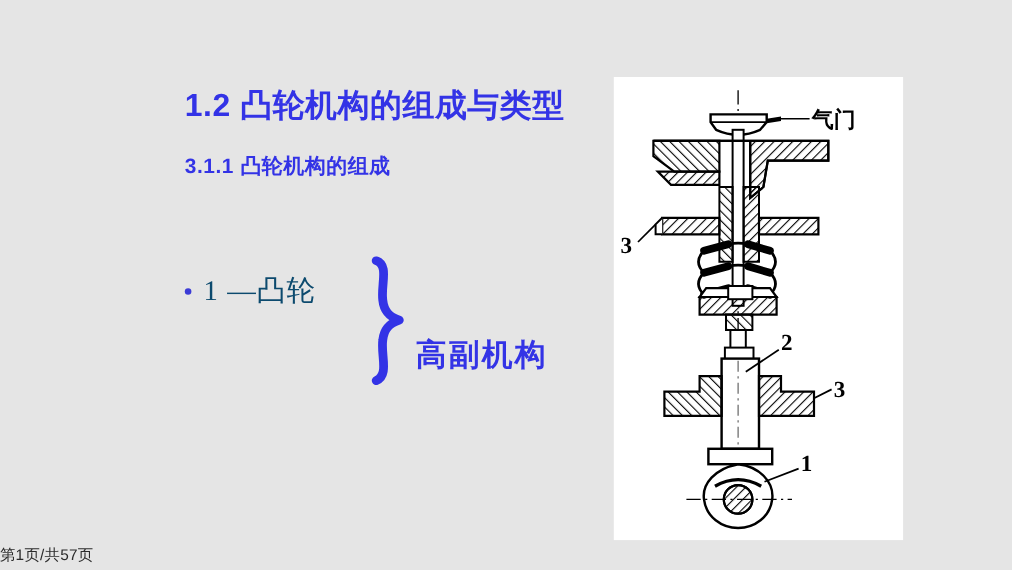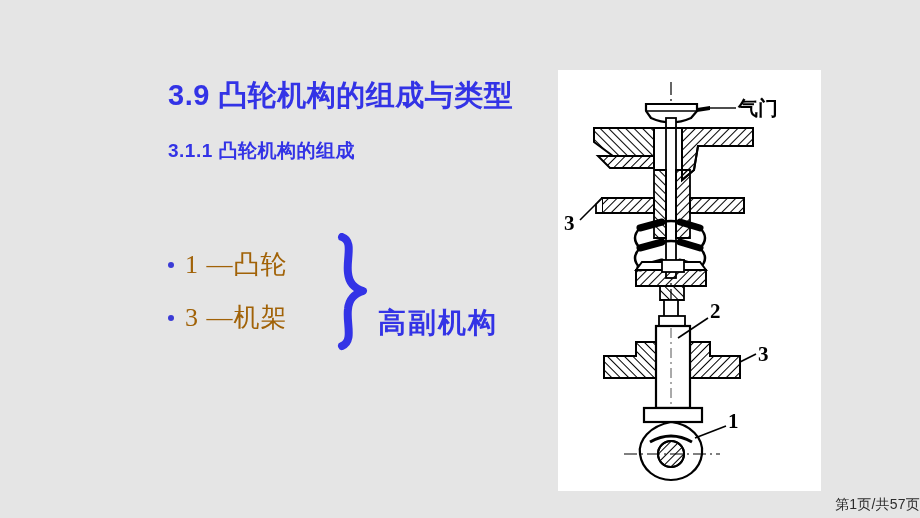--- a/index.html
+++ b/index.html
@@ -46,21 +46,21 @@
   #bullet-list {
     position: absolute;
     left: 168px;
     top: 238px;
     width: 200px;
   }
   .bullet-row {
     display: flex;
     align-items: center;
     height: 53px;
-    color: #a16207;
+    color: #0c4a6e;
     font-family: "Liberation Serif", serif;
     font-size: 26px;
     white-space: nowrap;
   }
   .bullet-dot {
     width: 6px;
     height: 6px;
     border-radius: 50%;
     background: #3b3bd6;
     margin-right: 11px;
@@ -109,51 +109,47 @@
 
   
   #footer {
     position: absolute;
     left: 0;
     bottom: 0;
     width: 920px;
     height: 27px;
     display: flex;
     align-items: center;
-    justify-content: flex-end;
+    justify-content: flex-start;
     background: #e5e5e5;
   }
   #page-indicator {
     font-family: "Liberation Sans", sans-serif;
     font-size: 14px;
     color: #2b2b2b;
     letter-spacing: 0.2px;
   }
 </style>
 </head>
 <body>
 
 <div id="slide">
 
-  <div class="heading" id="heading-main">3.9 凸轮机构的组成与类型</div>
+  <div class="heading" id="heading-main">1.2 凸轮机构的组成与类型</div>
 
   <div class="heading" id="heading-sub">3.1.1 凸轮机构的组成</div>
 
   <div id="bullet-list">
 
     <div class="bullet-row">
       <span class="bullet-dot"></span>
       <span class="bullet-text">1  —凸轮</span>
     </div>
 
 
-    <div class="bullet-row">
-      <span class="bullet-dot"></span>
-      <span class="bullet-text">3  —机架</span>
-    </div>
 
   </div>
 
   <svg id="brace" viewBox="0 0 46 118">
     <path d="M 12 4
              C 24 8, 16 26, 18 40
              C 19 50, 24 55, 33 58
              C 24 61, 19 66, 18 76
              C 16 90, 24 108, 12 113" fill="none" stroke="#3333e6" stroke-width="8" stroke-linecap="round" stroke-linejoin="round"></path>
   </svg>

